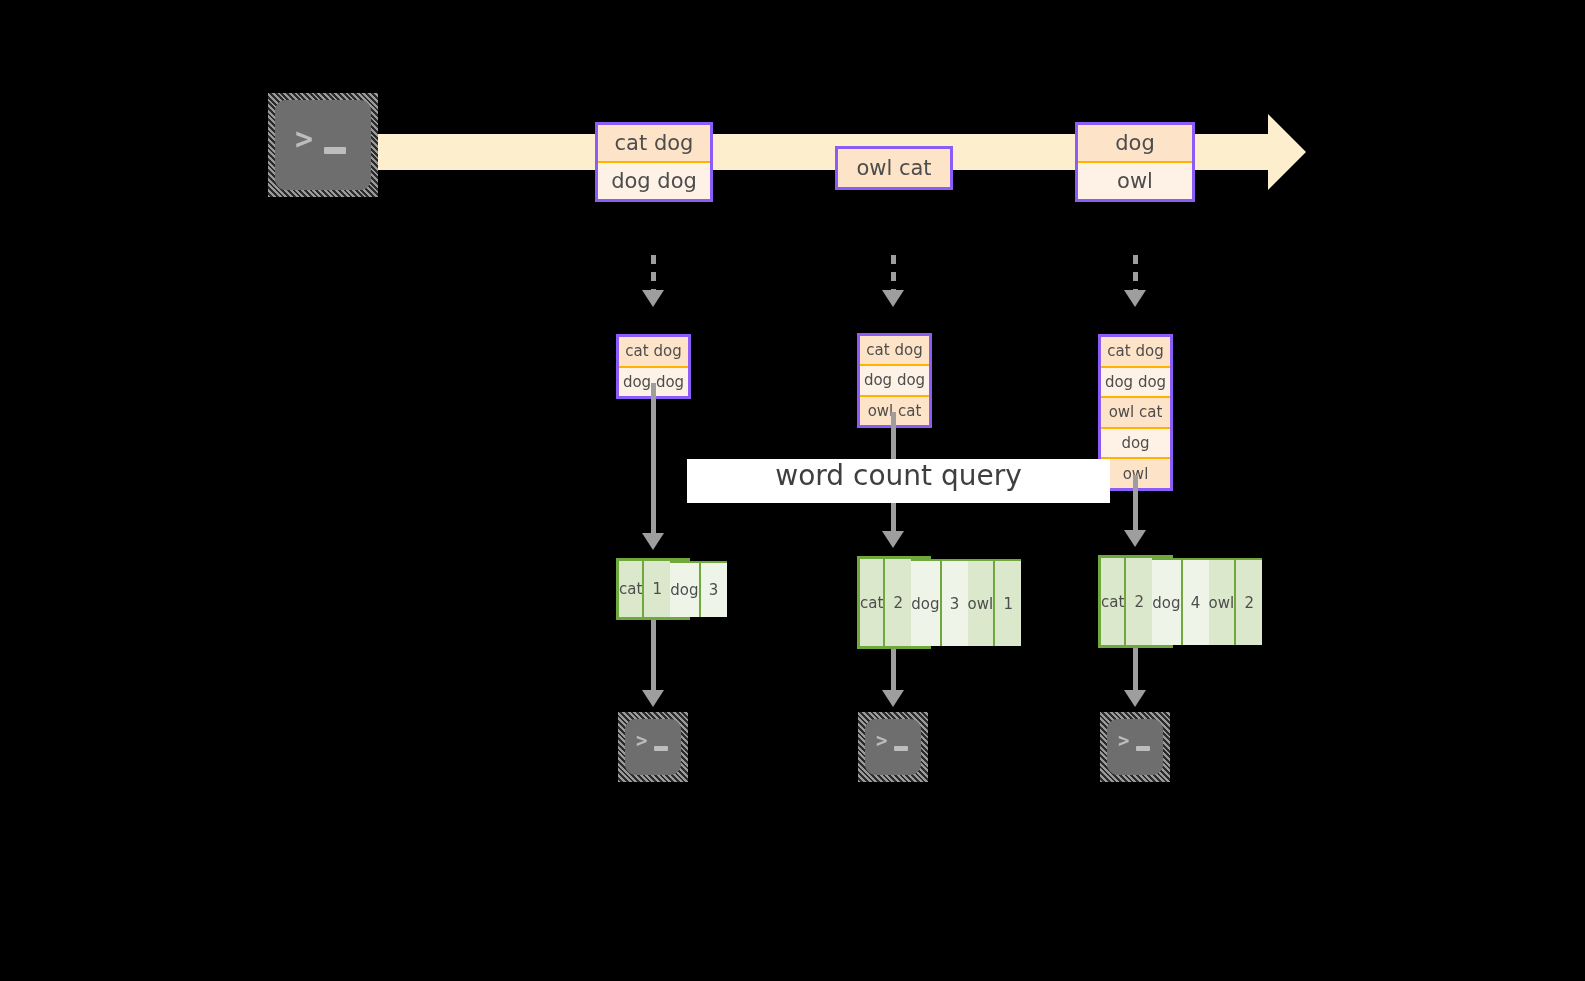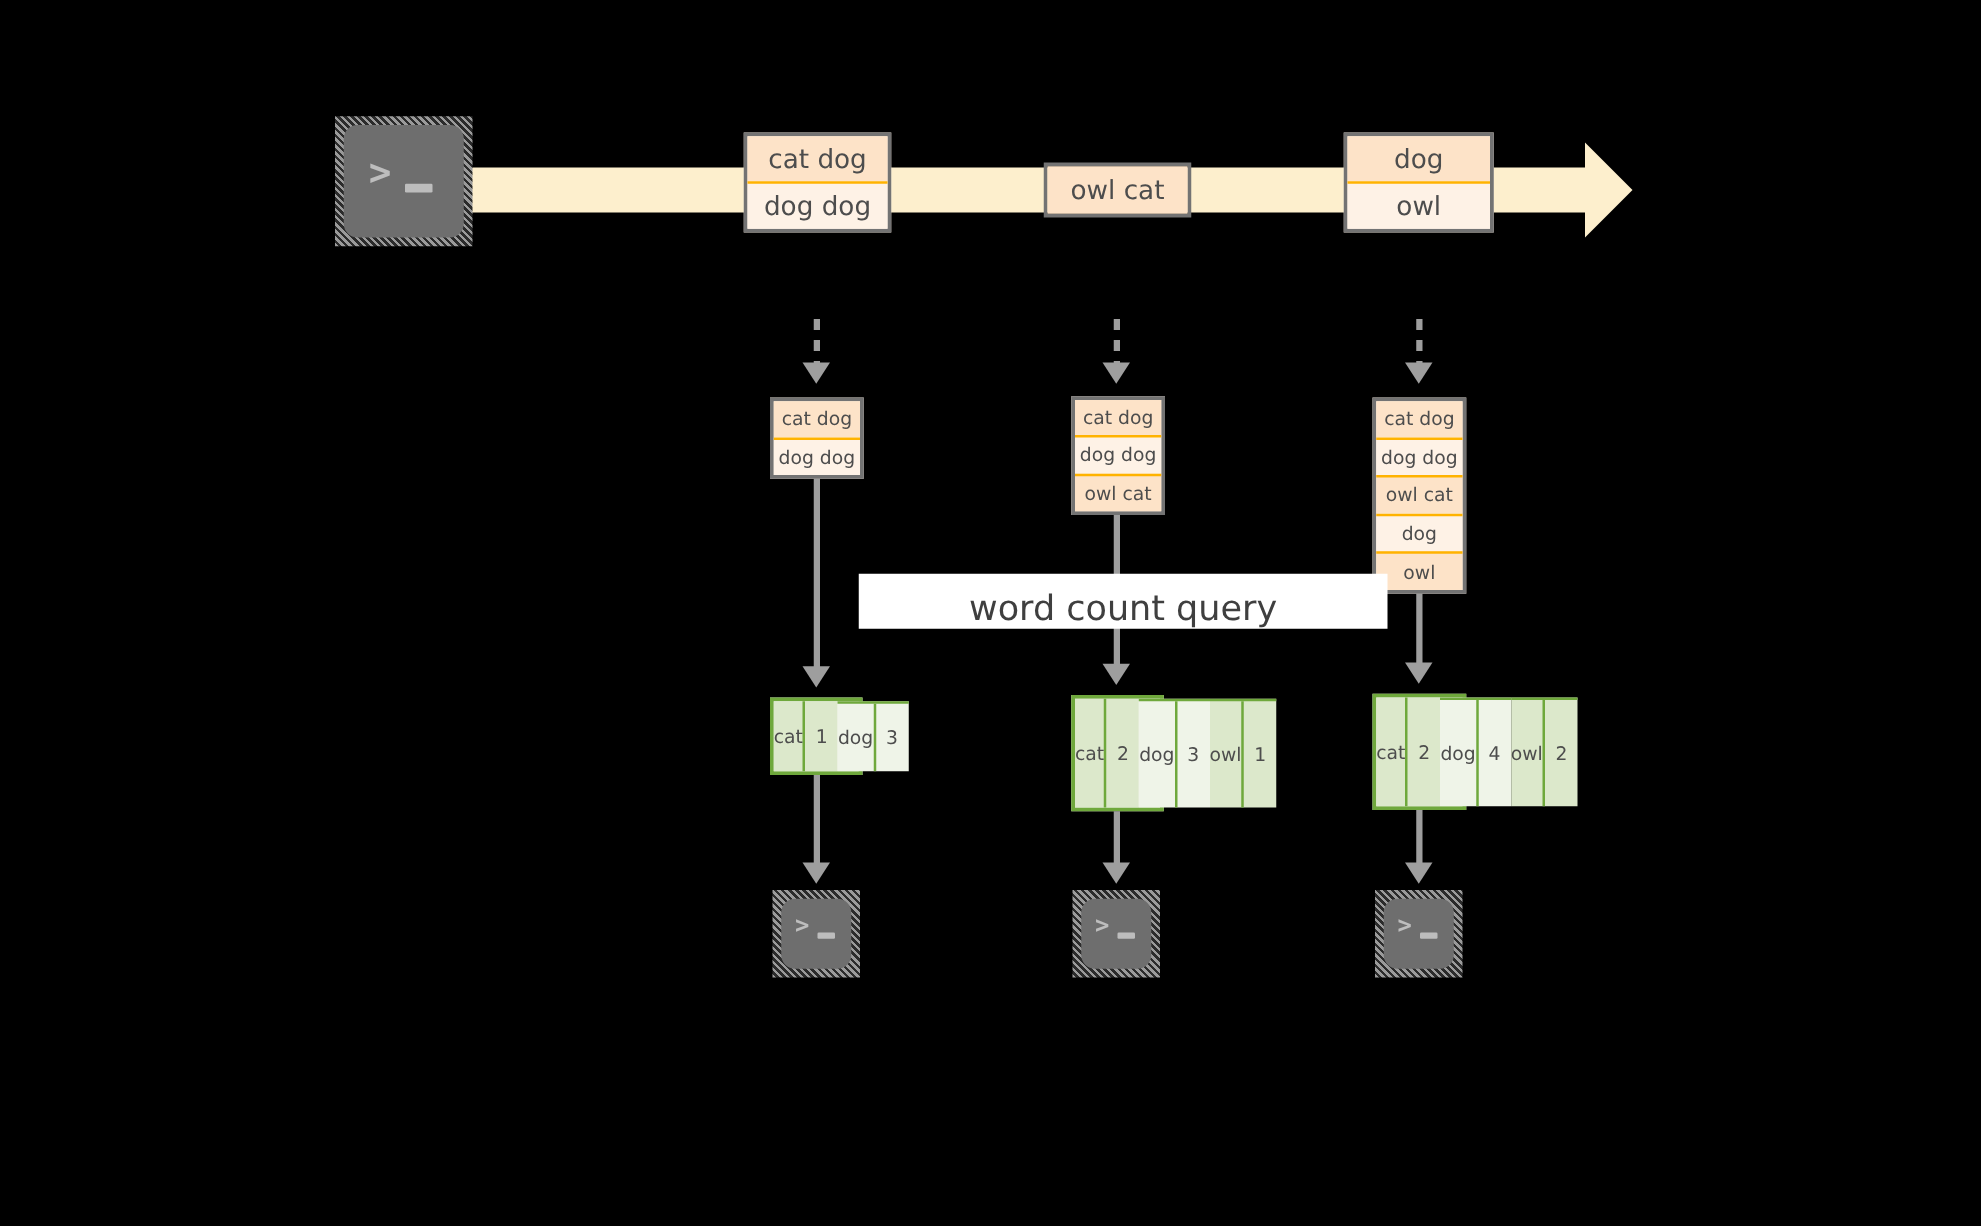--- a/index.html
+++ b/index.html
@@ -56,24 +56,25 @@
   .term-inner .cur{
     position:absolute;
     background:#BDBDBD;
     border-radius:1px;
   }
 
   
   .obox{
     position:absolute;
     box-sizing:border-box;
-    border:3px solid #737373;
+    border:3px solid #8b5cf6;
     background:#FFF4E6;
     display:flex;
     flex-direction:column;
+    margin-top:16px;
   }
   .obox .cell{
     flex:1 1 auto;
     display:flex;
     align-items:center;
     justify-content:center;
     color:#4d4d4d;
     background:#FDE3C8;
     box-sizing:border-box;
   }
@@ -128,21 +129,21 @@
     border-left:11px solid transparent;
     border-right:11px solid transparent;
     border-top:17px solid #9E9E9E;
   }
 
   
   .banner{
     position:absolute;
     background:#FFFFFF;
     display:flex;
-    align-items:flex-end;
+    align-items:flex-start;
     justify-content:center;
     color:#3f3f3f;
   }
 </style>
 </head>
 <body>
 
 <div id="stage">
 
   <div class="tl-band" style="left:366px;top:134px;width:916px;height:36px;"></div>

